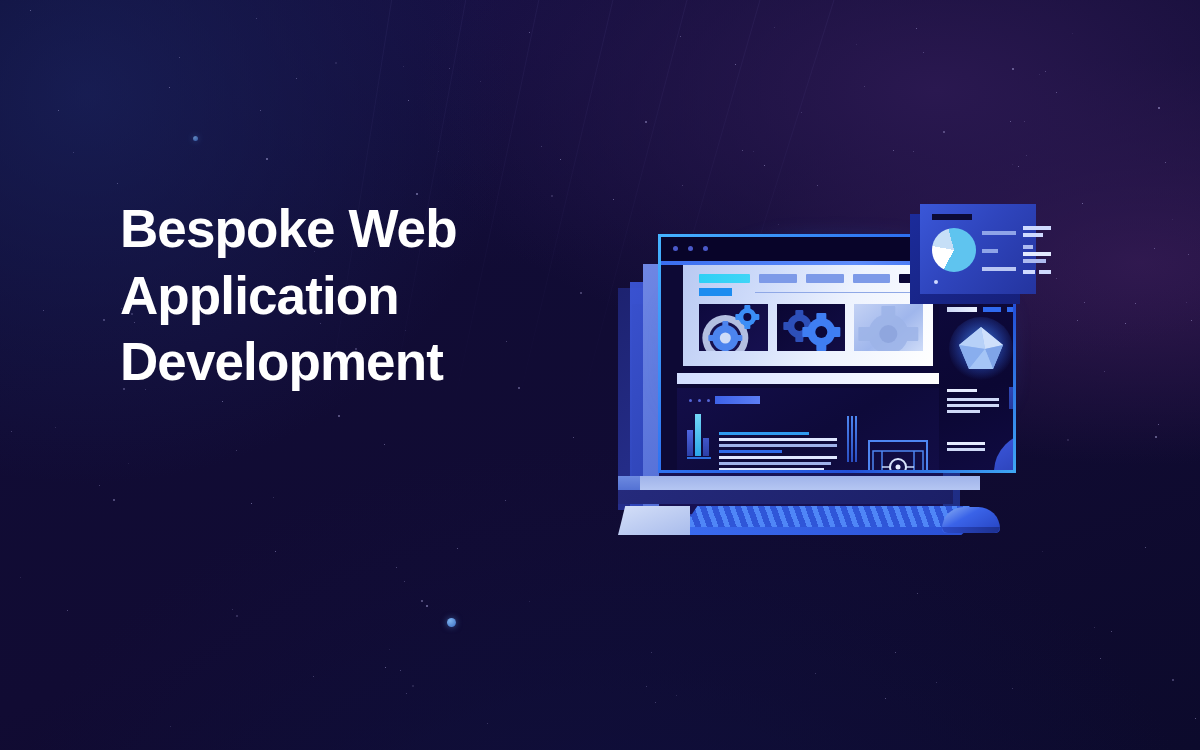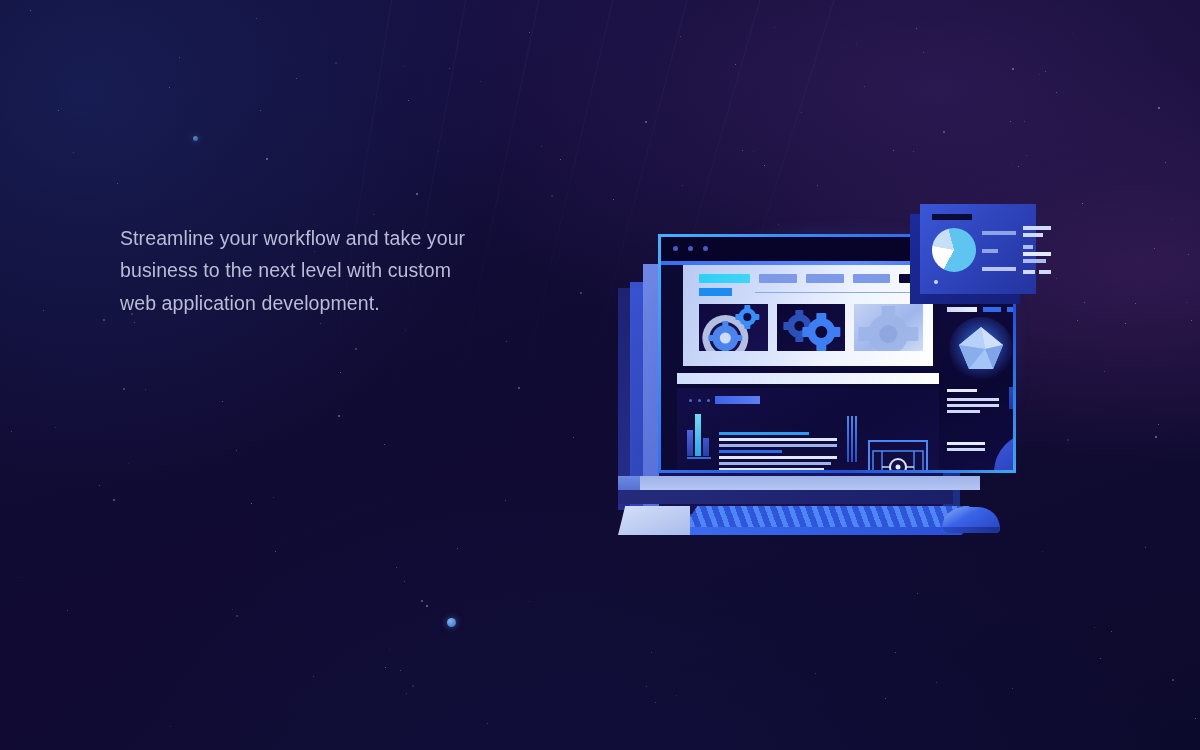--- a/index.html
+++ b/index.html
@@ -388,21 +388,25 @@
       <span class="star" style="width: 1px; height: 1px; left: 878px; top: 429px; opacity: 0.36;"></span>
       <span class="star" style="width: 1px; height: 1px; left: 1039px; top: 74px; opacity: 0.18;"></span>
       <span class="star" style="width: 1px; height: 1px; left: 923px; top: 52px; opacity: 0.41;"></span>
       <span class="star" style="width: 1px; height: 1px; left: 134px; top: 322px; opacity: 0.46;"></span>
       <span class="star" style="width: 2px; height: 2px; left: 236px; top: 615px; opacity: 0.28;"></span>
       <span class="star" style="width: 1px; height: 1px; left: 30px; top: 10px; opacity: 0.59;"></span>
       <span class="star" style="width: 1px; height: 1px; left: 916px; top: 28px; opacity: 0.58;"></span>
     </div>
 
   <div class="copy">
-    <p class="subcopy">Streamline your workflow and take your business to the next level with custom web application development.</p>
+    <h1 class="headline">
+      <span>Bespoke Web</span><br>
+      <span>Application</span><br>
+      <span>Development</span>
+    </h1>
   </div>
 
   <div class="art">
 
     <div class="frame-back2">
         <div class="inner"></div>
       </div>
     <div class="frame-mid"></div>
     <div class="frame-back1">
         <div class="inner"></div>

